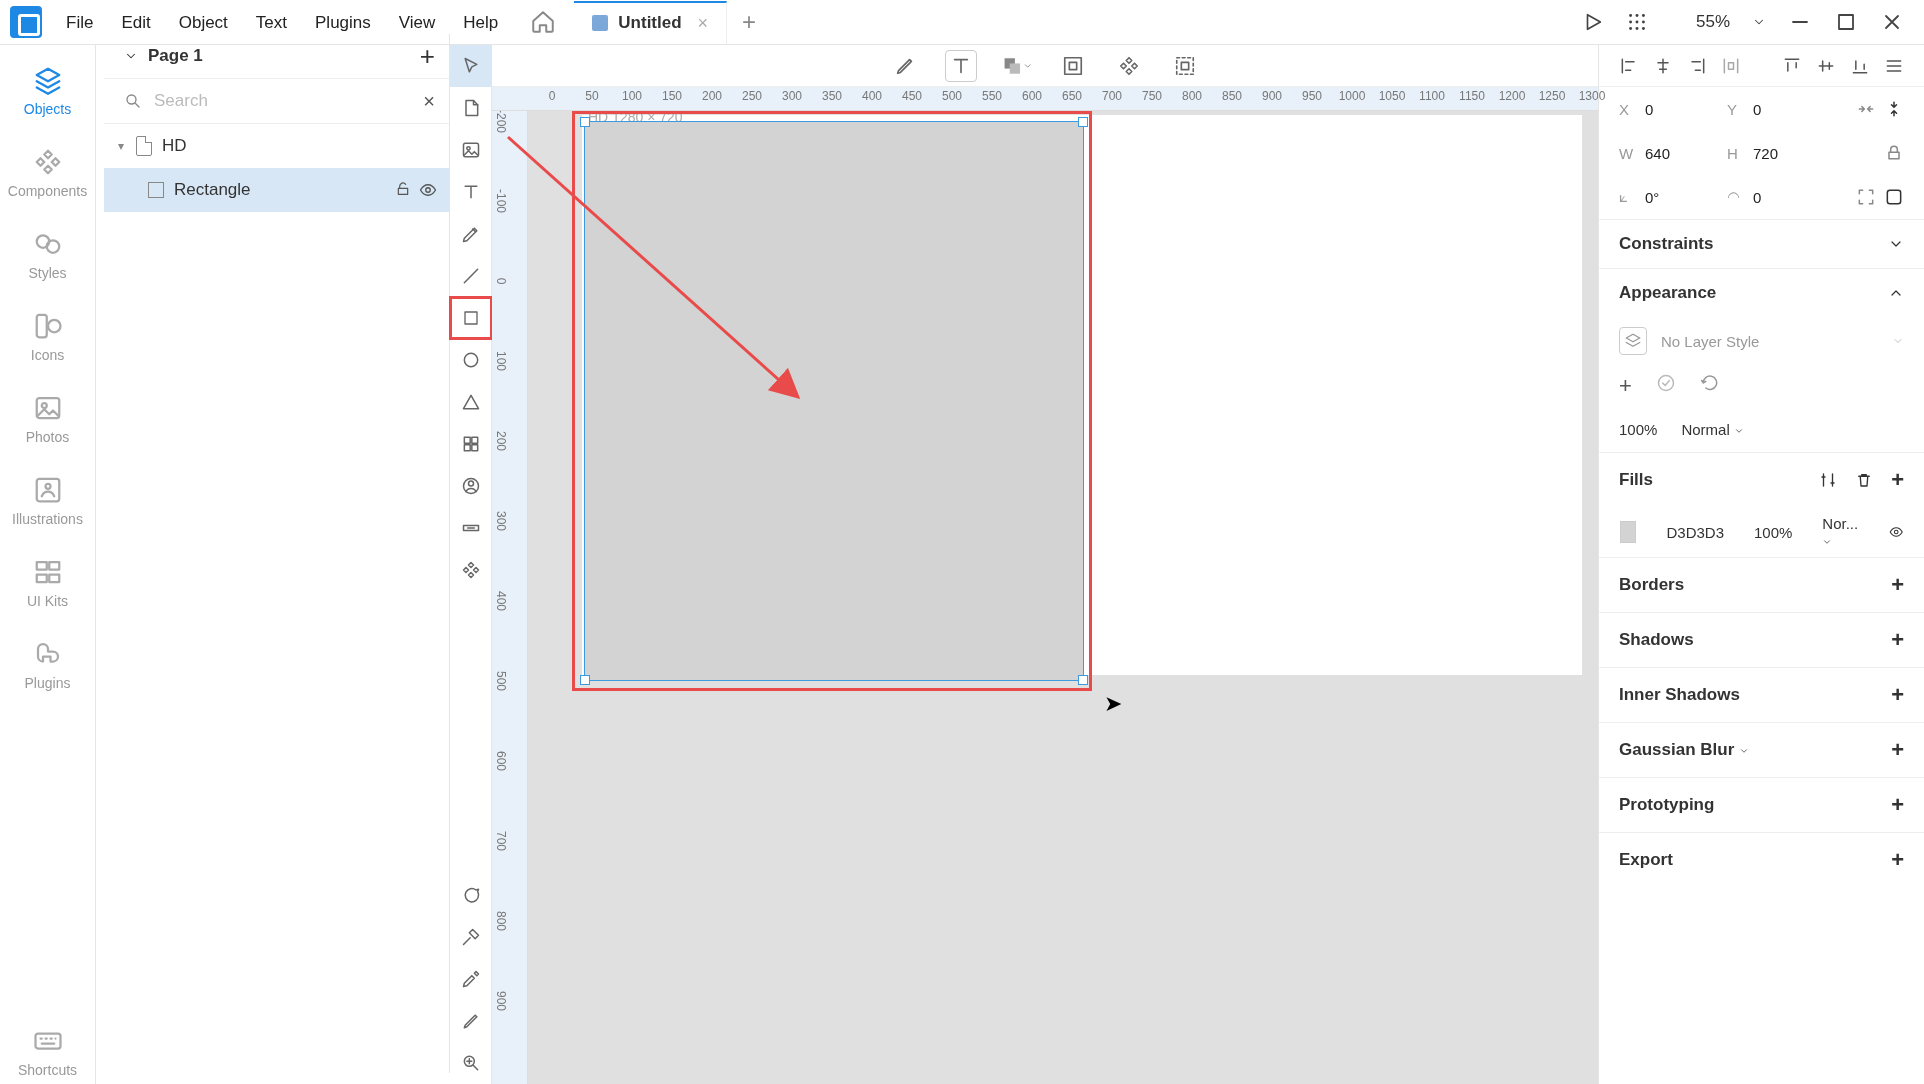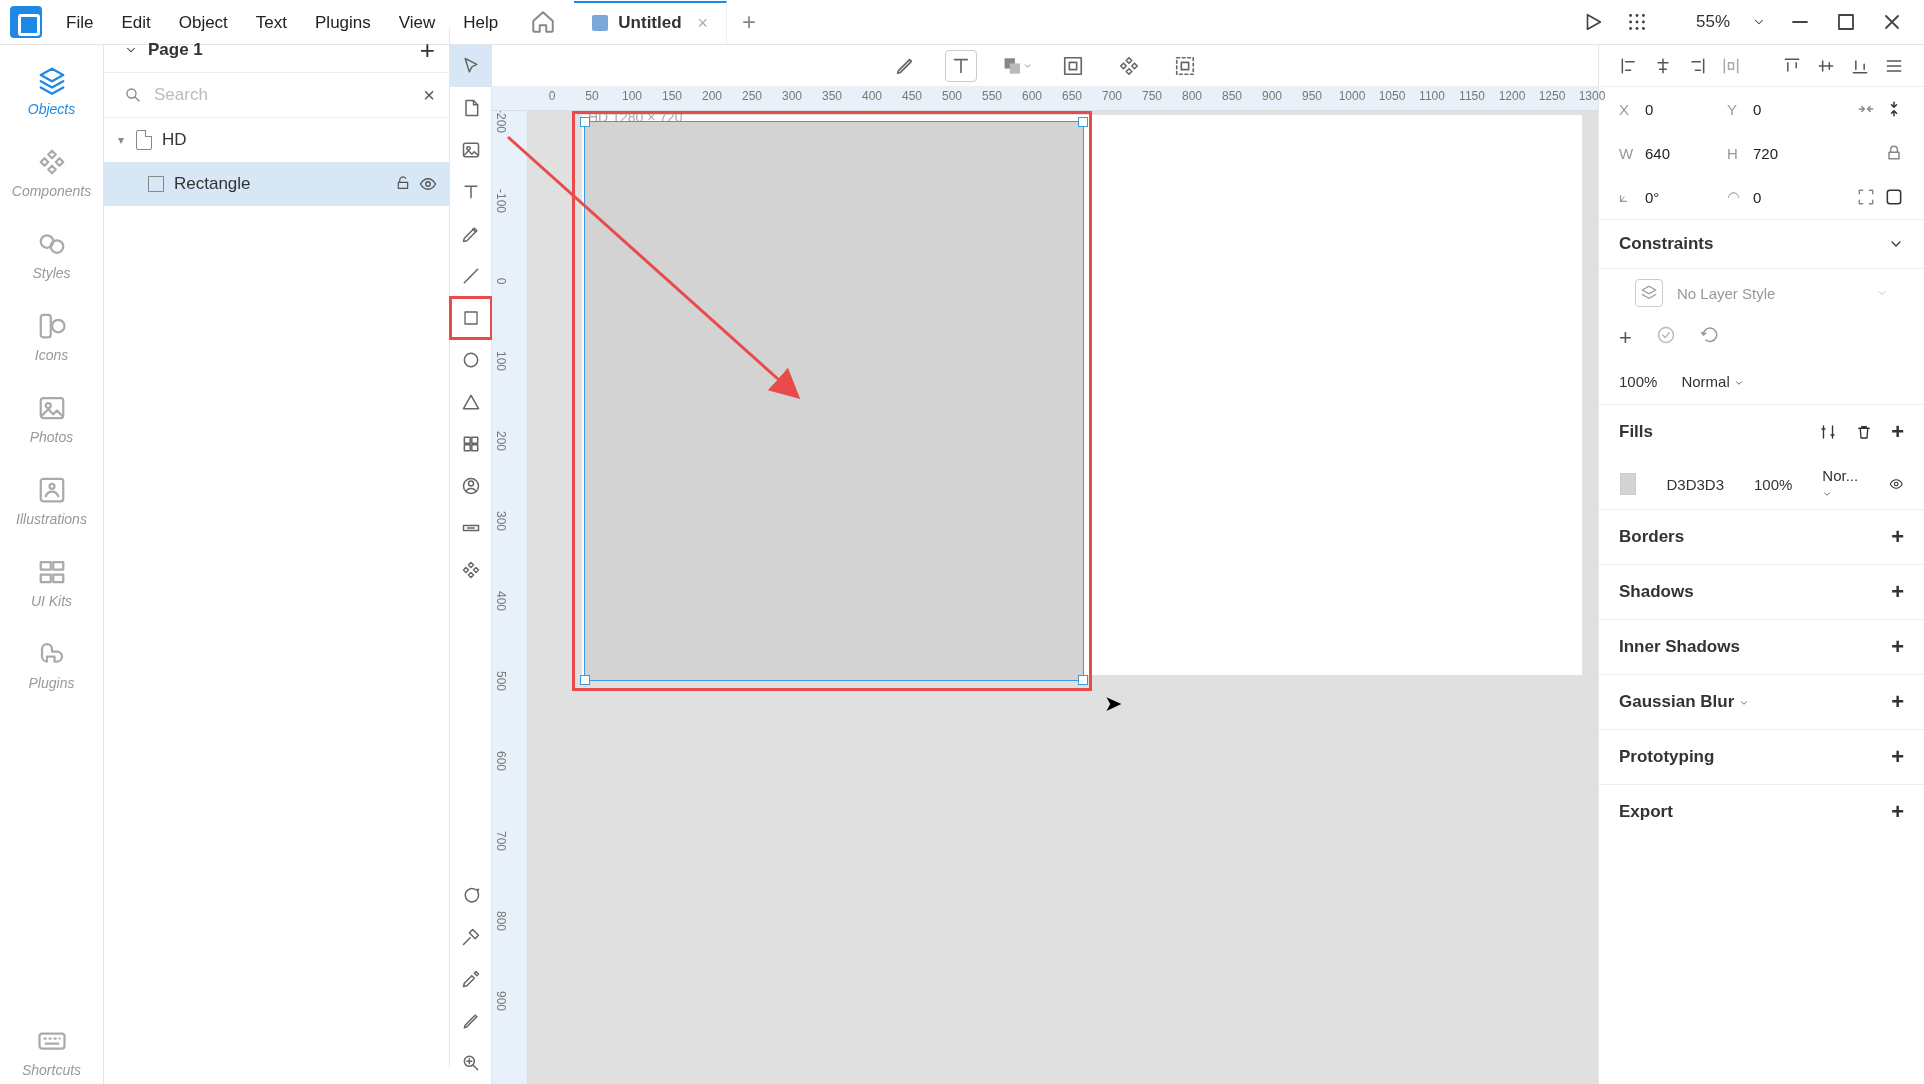--- a/index.html
+++ b/index.html
@@ -16,30 +16,30 @@
 .tab-title { font-weight: 600; font-size: 17px; }
 .tab-close { margin-left: 16px; color: #aaa; font-size: 18px; }
 .tab-add { width: 44px; text-align: center; color: #888; font-size: 24px; }
 .title-bar-spacer { flex: 1; }
 .title-bar-right { display: flex; align-items: center; gap: 22px; padding-right: 20px; }
 .tb-icon { width: 22px; height: 22px; color: #444; }
 .zoom-label { font-size: 17px; color: #333; min-width: 60px; text-align: right; }
 .window-btn { width: 24px; height: 24px; color: #444; }
 
 
-.left-rail { position: absolute; top: 45px; left: 0; width: 104px; height: calc(100% - 45px); border-right: 1px solid #e5e5e5; display: flex; flex-direction: column; align-items: center; padding-top: 14px; gap: 18px; font-style: italic; }
+.left-rail { position: absolute; top: 45px; left: 0; width: 96px; height: calc(100% - 45px); border-right: 1px solid #e5e5e5; display: flex; flex-direction: column; align-items: center; padding-top: 14px; gap: 18px; }
 .rail-item { display: flex; flex-direction: column; align-items: center; gap: 6px; cursor: pointer; width: 100%; padding: 6px 0; }
 .rail-item.active .rail-label { color: #1E88E5; }
 .rail-item.active .rail-icon { color: #1E88E5; }
 .rail-icon { width: 30px; height: 30px; color: #aaa; }
 .rail-label { font-size: 14px; color: #999; }
 .rail-spacer { flex: 1; }
 
 
-.objects-panel { position: absolute; top: 28px; left: 104px; width: 346px; height: calc(100% - 45px); border-right: 1px solid #e5e5e5; display: flex; flex-direction: column; }
+.objects-panel { position: absolute; top: 34px; left: 104px; width: 346px; height: calc(100% - 45px); border-right: 1px solid #e5e5e5; display: flex; flex-direction: column; }
 .page-row { height: 44px; display: flex; align-items: center; padding: 0 14px 0 20px; }
 .page-chevron { margin-right: 10px; color: #333; }
 .page-name { font-weight: 600; flex: 1; }
 .page-add { font-size: 26px; color: #333; }
 .search-row { height: 46px; display: flex; align-items: center; padding: 0 14px 0 20px; border-top: 1px solid #eee; border-bottom: 1px solid #eee; }
 .search-icon { color: #888; margin-right: 12px; }
 .search-input { flex: 1; border: none; outline: none; font-size: 17px; color: #0f172a; }
 .search-input::placeholder { color: #bbb; }
 .search-clear { color: #555; font-size: 20px; }
 .layer-row { height: 44px; display: flex; align-items: center; padding-right: 12px; }
@@ -89,21 +89,21 @@
 .rp-align-group { display: flex; gap: 14px; color: #555; }
 .rp-align-sep { flex: 1; }
 .rp-icon { width: 20px; height: 20px; }
 .rp-field-row { height: 44px; }
 .rp-label { width: 18px; color: #999; }
 .rp-value { width: 74px; color: #222; }
 .rp-smicon { color: #888; margin-left: auto; }
 .rp-section-header { display: flex; align-items: center; justify-content: space-between; padding: 14px 20px; font-size: 17px; font-weight: 600; cursor: pointer; }
 .rp-section-header .chev { color: #333; }
 .rp-divider { height: 1px; background: #eee; margin: 0; }
-.rp-layer-style { height: 48px; display: flex; align-items: center; padding: 0 36px; gap: 14px; color: #999; }
+.rp-layer-style { height: 48px; display: flex; align-items: center; padding: 0 20px; gap: 14px; color: #999; }
 .rp-style-box { width: 28px; height: 28px; border: 1px solid #ccc; border-radius: 4px; display: flex; align-items: center; justify-content: center; }
 .rp-style-text { flex: 1; }
 .rp-style-chev { color: #bbb; }
 .rp-mini-icons { display: flex; gap: 24px; padding: 8px 20px 12px; color: #555; }
 .rp-oprow { display: flex; align-items: center; gap: 24px; padding: 10px 20px 14px; }
 .rp-fill-row { display: flex; align-items: center; padding: 8px 21px; gap: 30px; }
 .rp-swatch { width: 22px; height: 22px; background: #D3D3D3; border: 1px solid #ccc; }
 .rp-check { width: 18px; height: 18px; border: 1.5px solid #555; margin-right: 10px; }
 .rp-export { padding-bottom: 16px; }
 
@@ -548,20 +548,26 @@
 
   <div class="rp-divider"></div>
   <div class="rp-section-header">
     <span>Constraints</span>
     <svg class="chev" width="16" height="16" viewBox="0 0 24 24">
         <path class="stroke-ic" d="M6 9l6 6 6-6"></path>
       </svg>
   </div>
 
   <div class="rp-divider"></div>
+  <div class="rp-section-header">
+    <span>Appearance</span>
+    <svg class="chev" width="16" height="16" viewBox="0 0 24 24">
+        <path class="stroke-ic" d="M6 15l6-6 6 6"></path>
+      </svg>
+  </div>
   <div class="rp-layer-style">
     <div class="rp-style-box">
         <svg width="18" height="18" viewBox="0 0 24 24">
           <path class="stroke-ic" d="M12 3 3 8l9 5 9-5zM3 14l9 5 9-5"></path>
         </svg>
       </div>
     <span class="rp-style-text">No Layer Style</span>
     <svg class="rp-style-chev" width="12" height="12" viewBox="0 0 24 24">
         <path class="stroke-ic" d="M6 9l6 6 6-6"></path>
       </svg>

